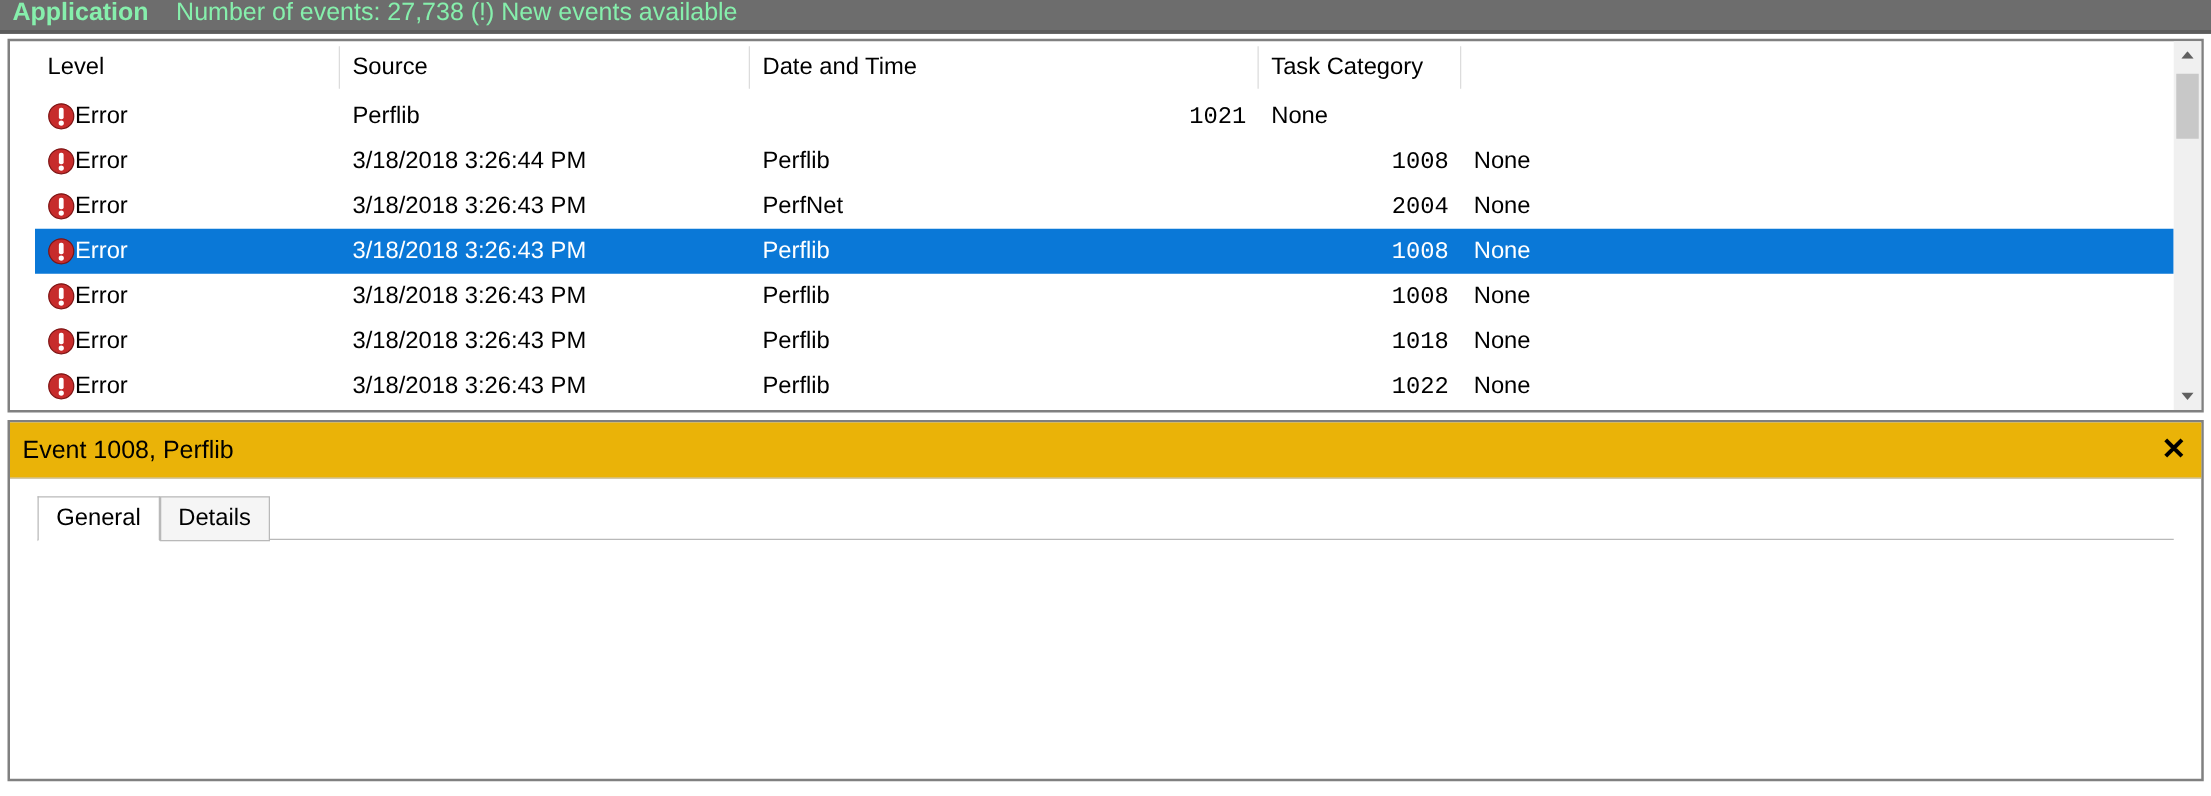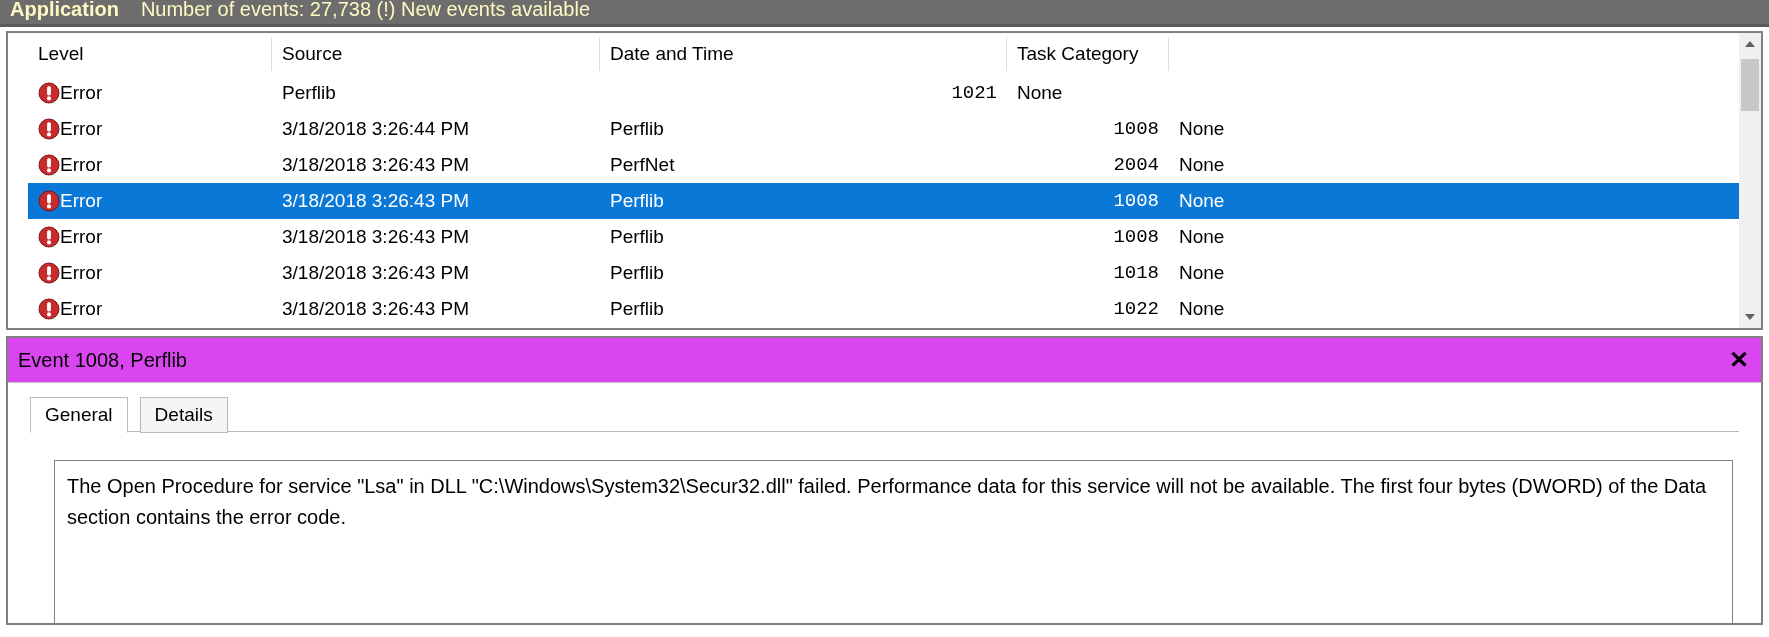--- a/index.html
+++ b/index.html
@@ -11,23 +11,23 @@
     font-size: 19px;
     background: #fff;
     overflow: hidden;
     user-select: none;
   }
 
   
   .status-bar {
     height: 27px;
     background: #6d6d6d;
-    color: #fef9c3;
-    display: flex;
-    align-items: flex-end;
+    color: #86efac;
+    display: flex;
+    align-items: center;
     padding: 0 10px 5px 10px;
     font-size: 20px;
     line-height: 20px;
     box-sizing: border-box;
     border-bottom: 3px solid #5b5b5b;
   }
   .status-bar .app-name { font-weight: 700; margin-right: 22px; }
   .status-bar .status-text { font-weight: 300; }
 
   
@@ -119,21 +119,21 @@
     margin: 6px 6px 0 6px;
     border: 2px solid #808080;
     height: 289px;
     box-sizing: border-box;
     background: #fff;
     display: flex;
     flex-direction: column;
   }
   .details-header {
     height: 44px;
-    background: #d946ef;
+    background: #eab308;
     border-bottom: 1px solid #c9c9c9;
     display: flex;
     align-items: center;
     justify-content: space-between;
     padding: 0 10px;
   }
   .details-title { font-size: 20px; }
   .details-close {
     width: 24px;
     height: 24px;
@@ -142,21 +142,21 @@
     justify-content: center;
     font-weight: 700;
     font-size: 24px;
     line-height: 24px;
     cursor: pointer;
   }
 
   .tabs-row {
     display: flex;
     align-items: flex-end;
-    gap: 12px;
+    gap: 0;
     padding: 14px 16px 0 22px;
     position: relative;
   }
   .tabs-row::after {
     content: "";
     position: absolute;
     left: 22px; right: 22px; bottom: 0;
     height: 1px;
     background: #b9b9b9;
   }
@@ -356,16 +356,13 @@
   <div class="details-header">
     <span class="details-title">Event 1008, Perflib</span>
     <span class="details-close">✕</span>
   </div>
 
   <div class="tabs-row">
     <div class="tab active">General</div>
     <div class="tab">Details</div>
   </div>
 
-  <div class="detail-body-wrap">
-    <div class="detail-body">The Open Procedure for service "Lsa" in DLL "C:\Windows\System32\Secur32.dll" failed. Performance data for this service will not be available. The first four bytes (DWORD) of the Data section contains the error code.</div>
-  </div>
 </div>
 
 </body></html>

